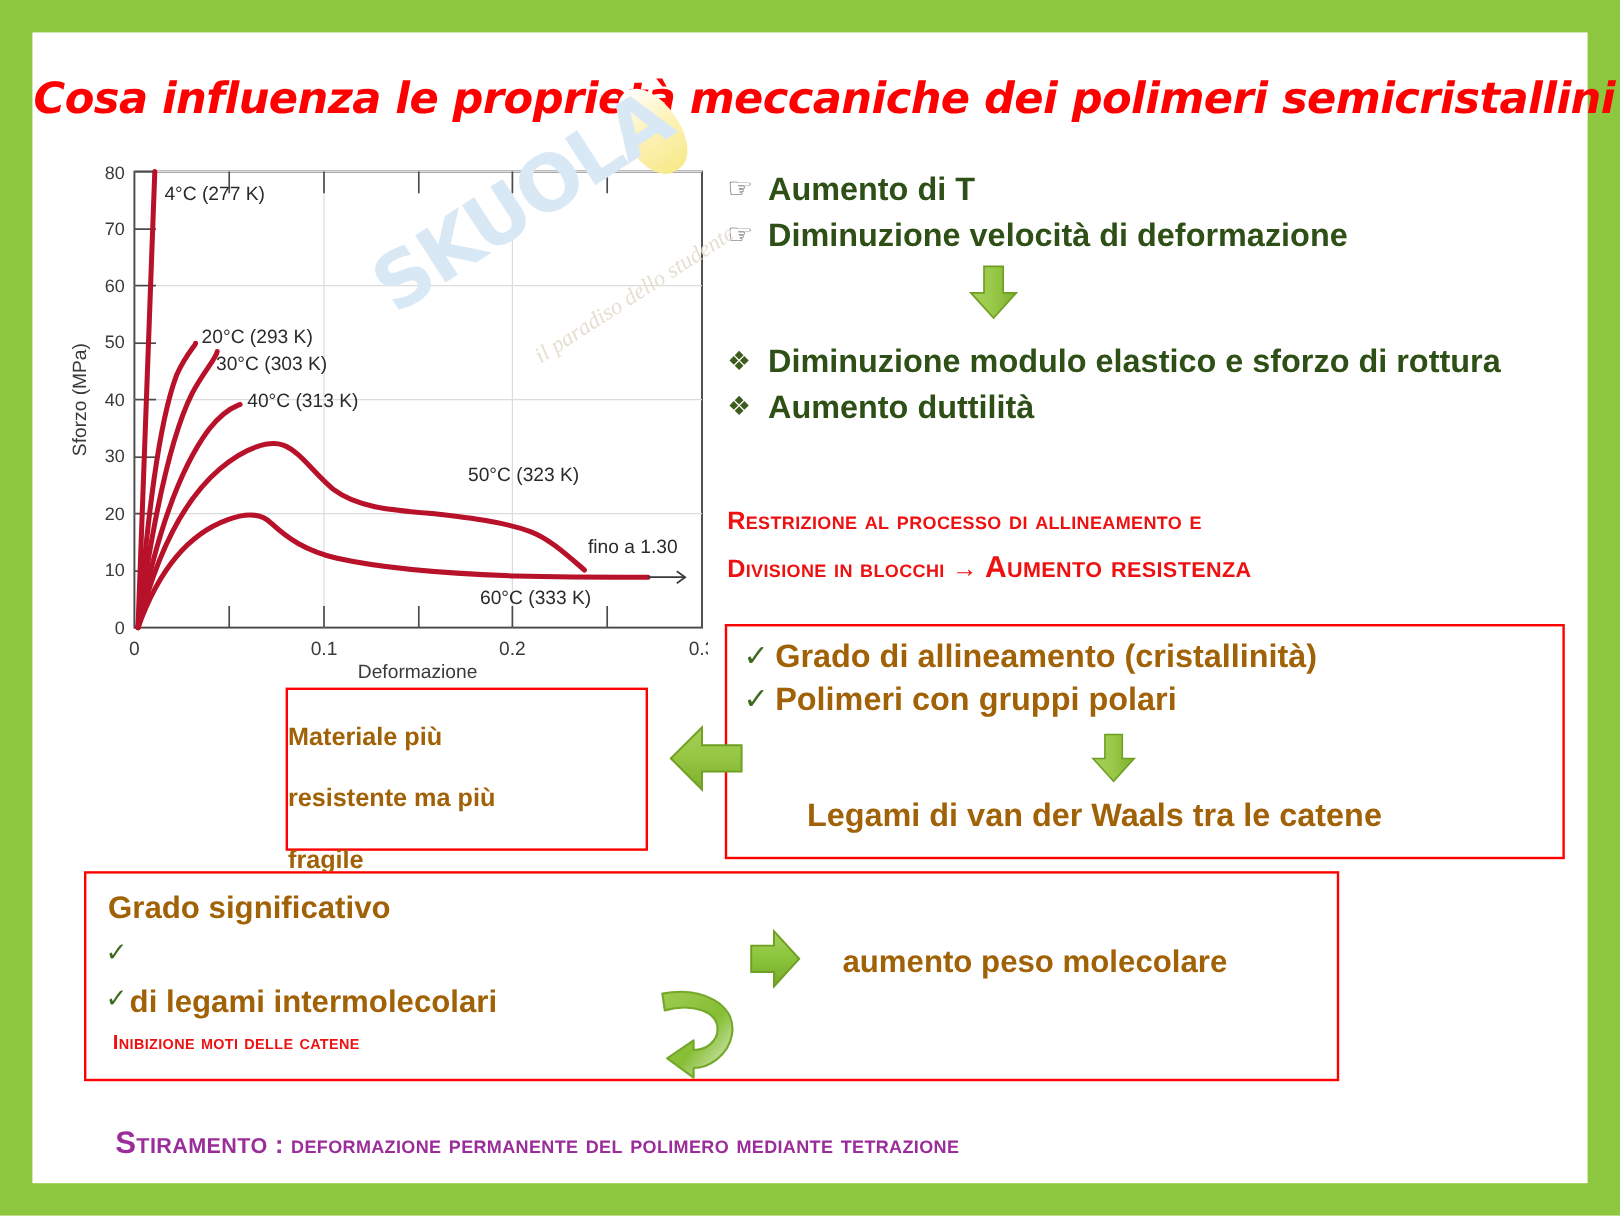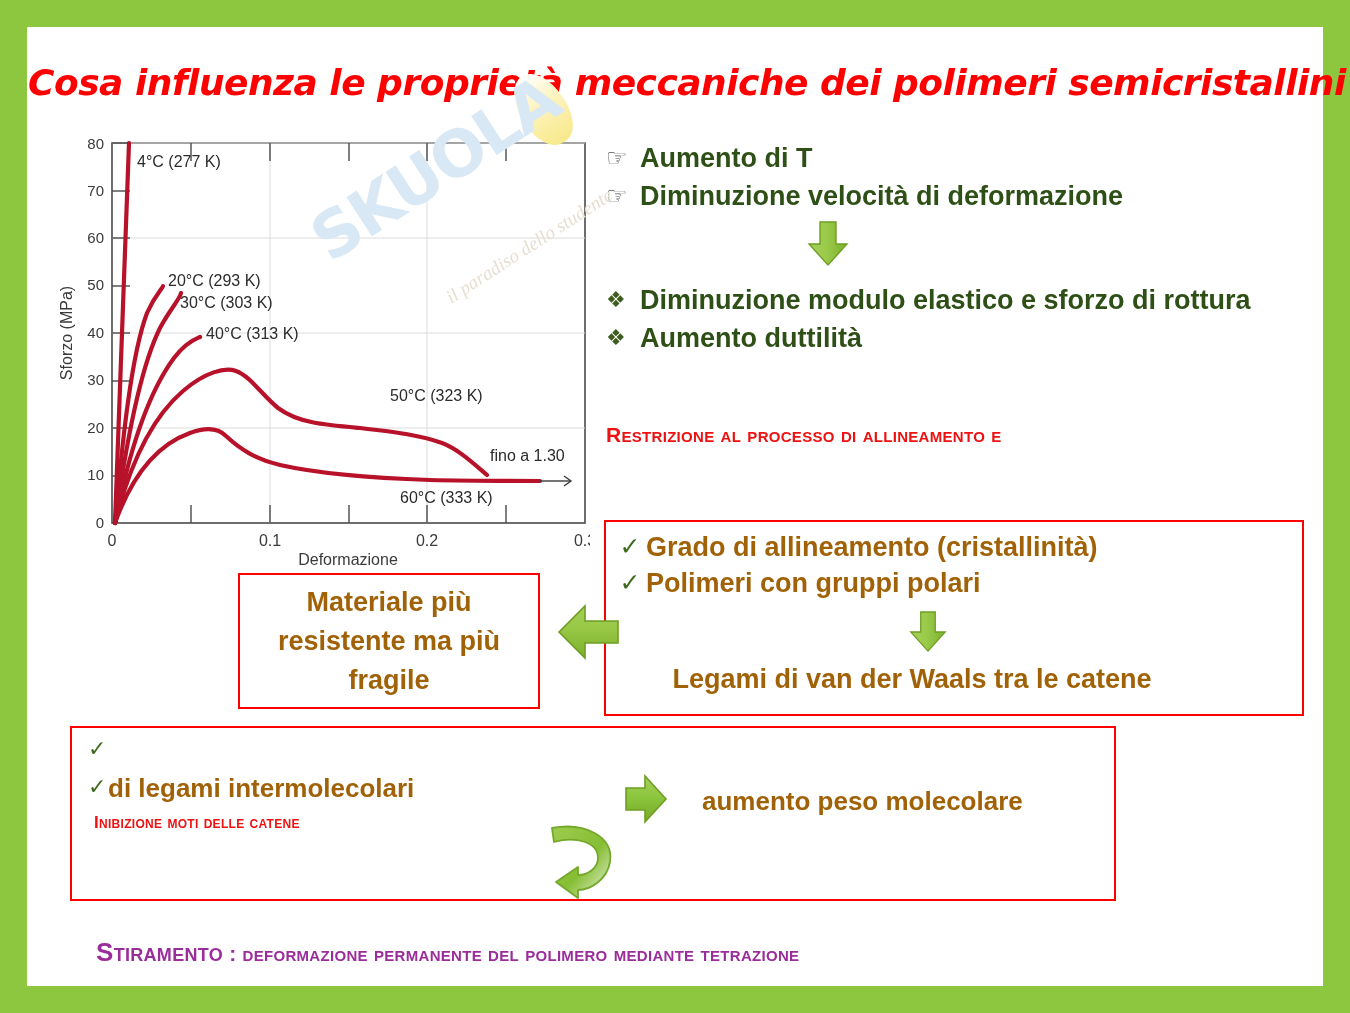--- a/index.html
+++ b/index.html
@@ -117,22 +117,23 @@
     font-family:"DejaVu Sans", sans-serif;
   }
   .grn{
     font-family:"Liberation Sans", sans-serif;
     font-weight:bold;color:#a16207;
   }
   .g27{font-size:27px;line-height:34px;}
   .g26{font-size:26px;line-height:36px;}
 
   #box-left .ltxt{
-    text-align:center;font-size:27px;line-height:39px;
+    text-align:left;font-size:21px;line-height:39px;
     padding-top:8px;
+    margin-top:12px;
   }
 
   .redcaps{
     font-family:"Liberation Sans", sans-serif;
     font-weight:bold;color:#ee1111;font-size:17px;
     font-variant:small-caps;letter-spacing:0.3px;line-height:30px;
   }
 
   
   .purple{
@@ -293,20 +294,25 @@
     </div>
 
     <div class="bullet-row">
       <span class="bullet-ico diamond">❖</span>
       <span class="bullet-txt">Aumento duttilità</span>
     </div>
   </div>
 
   <div class="redpara">
     <div>Restrizione al processo di allineamento e</div>
+    <div>
+      <span>Divisione in blocchi</span>
+      <span>→</span>
+      <span class="big">Aumento resistenza</span>
+    </div>
   </div>
 
   <div class="box" id="box-right">
     <div class="box-line" style="margin:8px 0 0 8px;">
       <span class="chk">✓</span>
       <span class="grn g27">Grado di allineamento (cristallinità)</span>
     </div>
     <div class="box-line" style="margin:2px 0 0 8px;">
       <span class="chk">✓</span>
       <span class="grn g27">Polimeri con gruppi polari</span>
@@ -339,20 +345,21 @@
           <stop offset="0%" stop-color="#A6CF5B"></stop>
           <stop offset="45%" stop-color="#97C744"></stop>
           <stop offset="100%" stop-color="#7CB02C"></stop>
         </linearGradient>
       </defs>
       <path d="M3,32 L29,6 L29,21 L62,21 L62,43 L29,43 L29,58 Z" fill="url(#gC)" stroke="#6E9E22" stroke-width="1.6"></path>
     </svg>
   </div>
 
   <div class="box" id="box-bottom">
+    <div class="grn g26" style="margin:10px 0 0 18px;">Grado significativo</div>
 
     <div class="box-line" style="margin:4px 0 0 16px;">
       <span class="chk-sm">✓</span>
     </div>
 
     <div class="box-line" style="margin:4px 0 0 16px;">
       <span class="chk-sm">✓</span>
       <span class="grn g26">di legami intermolecolari</span>
     </div>
 

